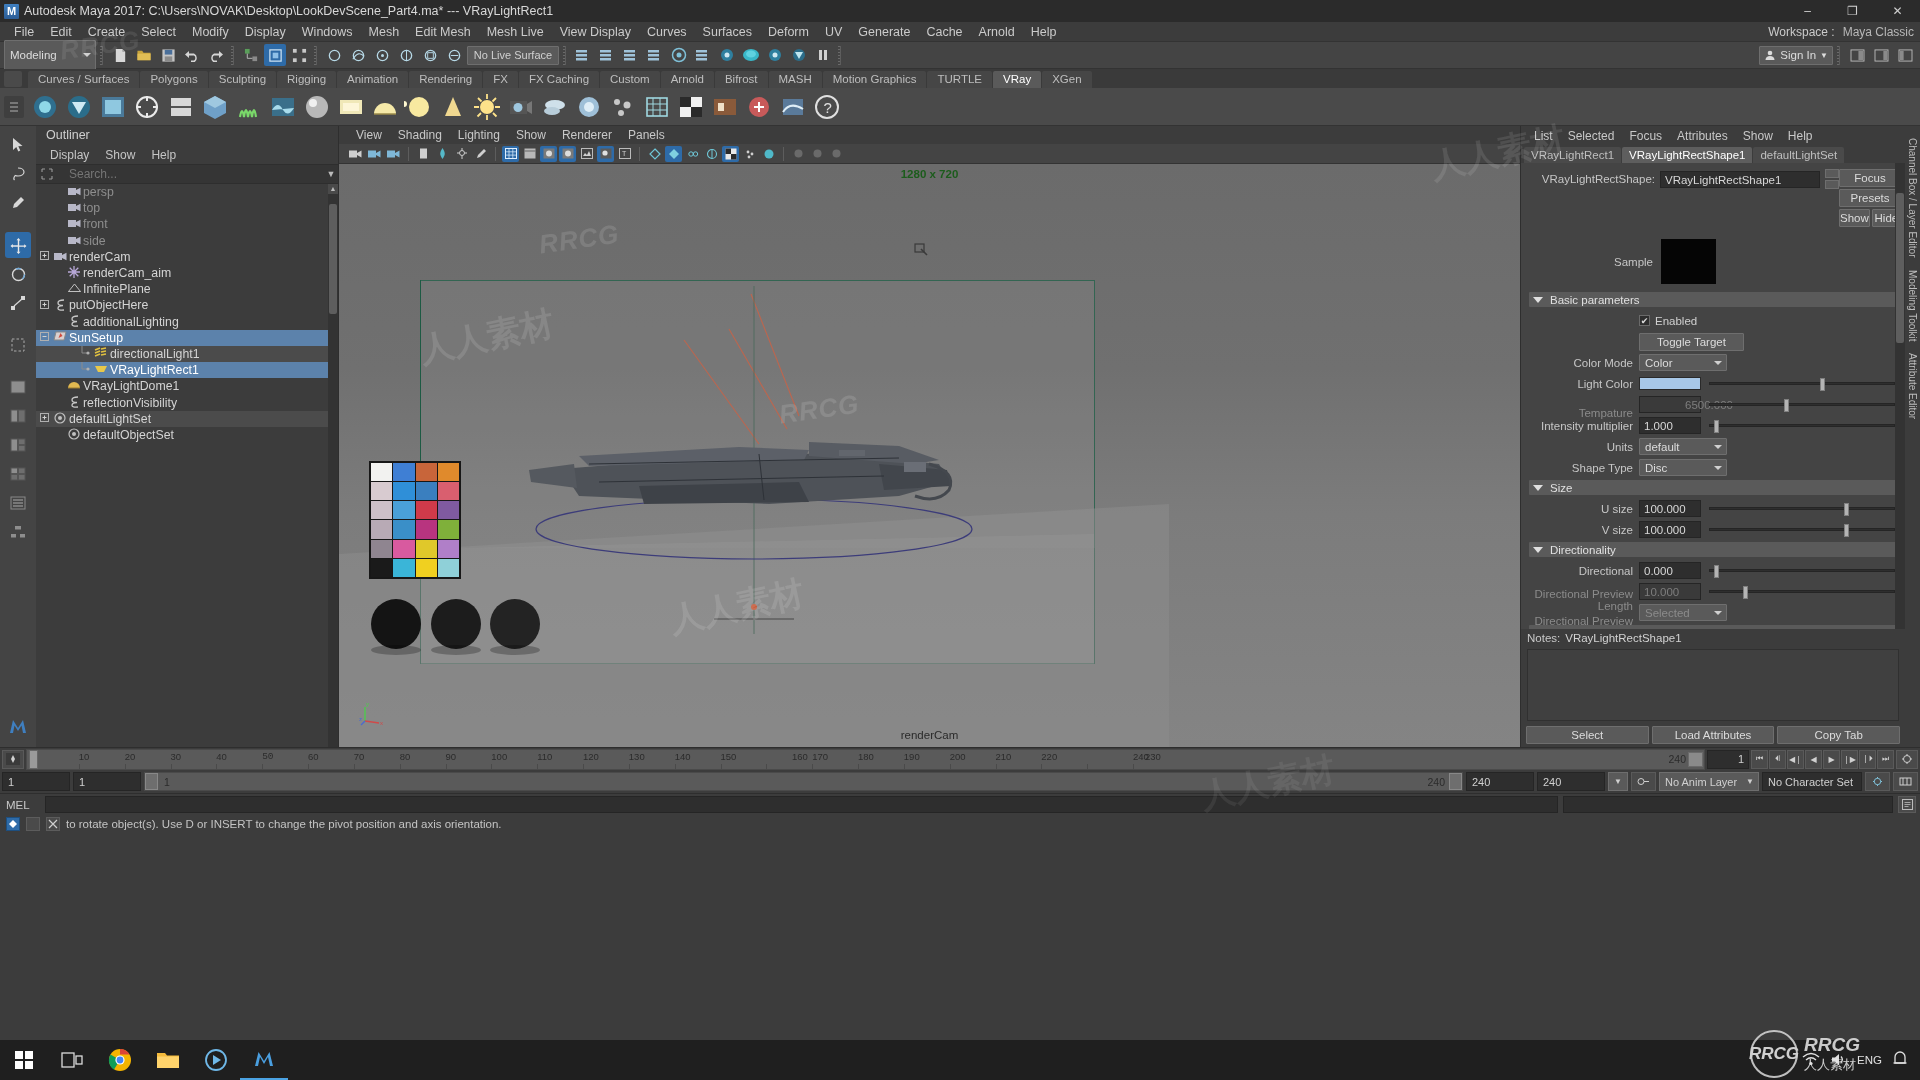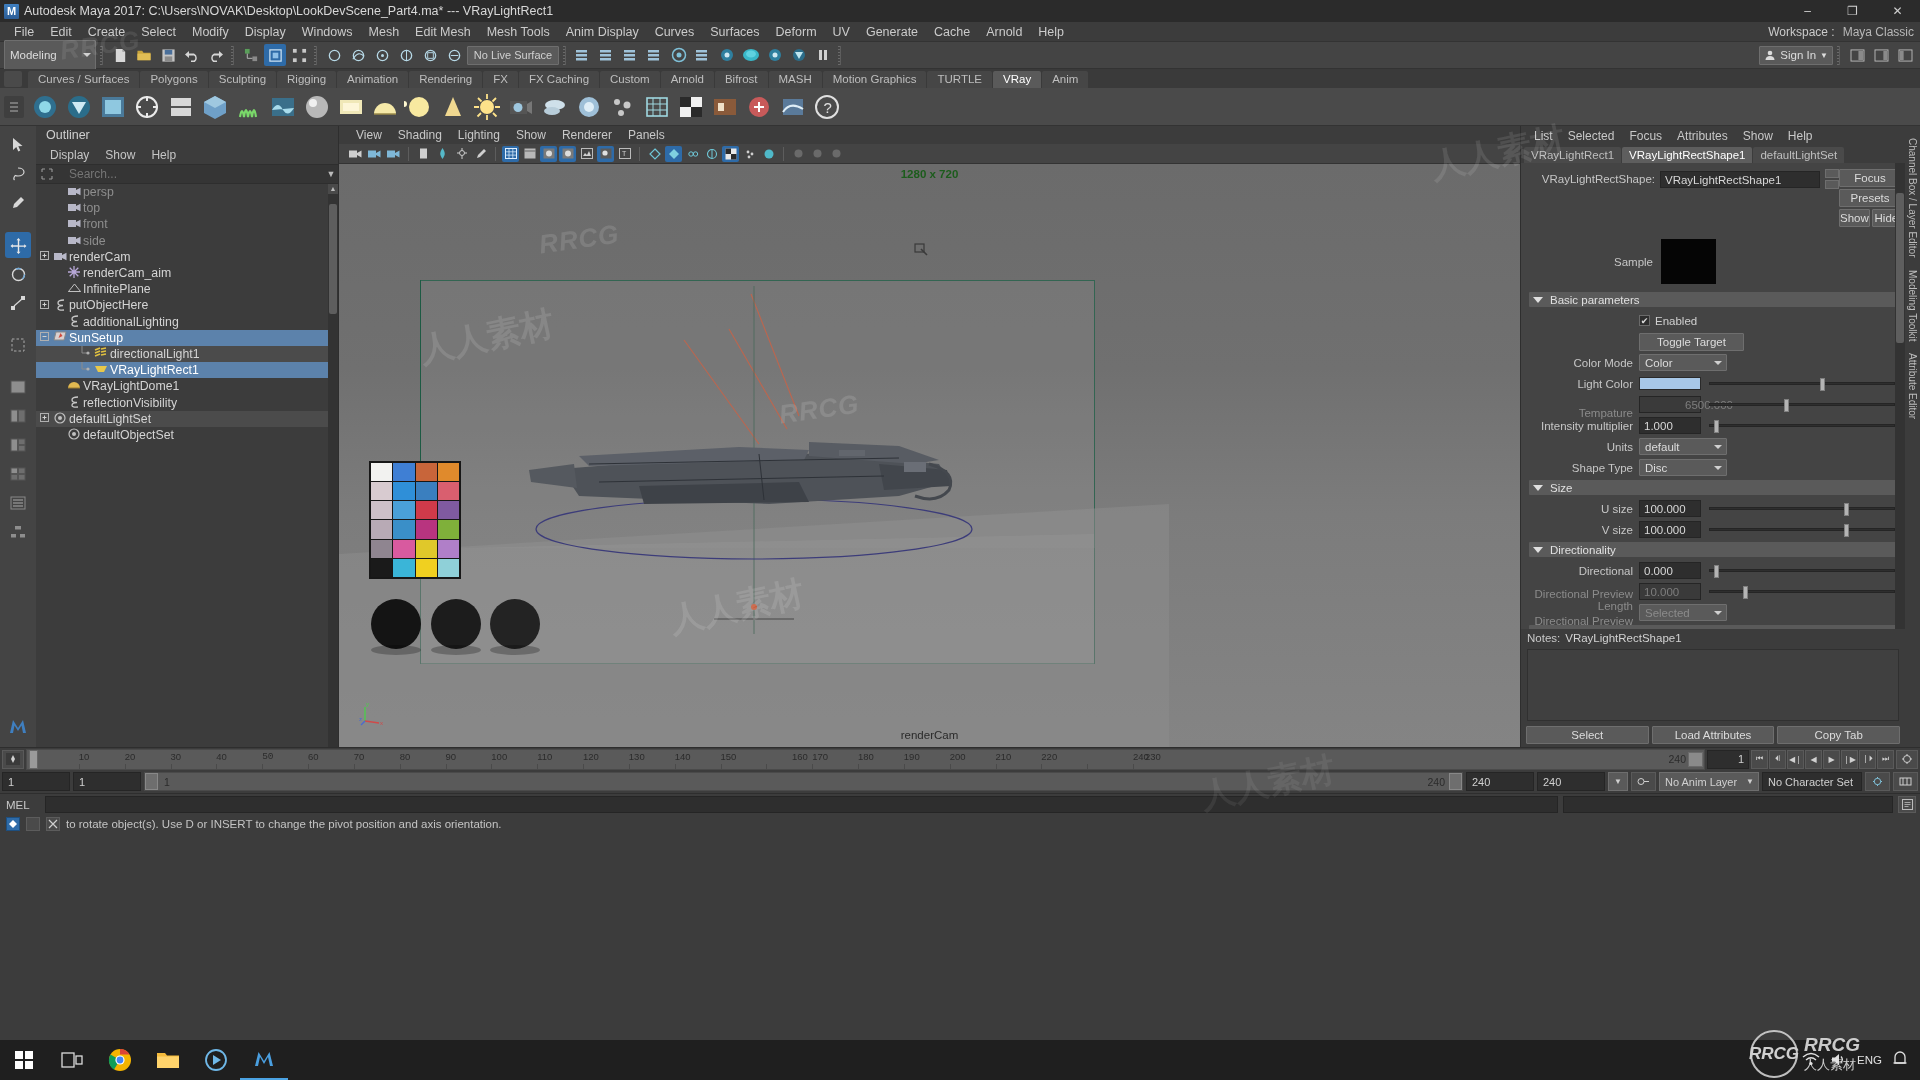--- a/index.html
+++ b/index.html
@@ -299,22 +299,22 @@
   <div class="menubar" id="menubar">
       <div class="mi">File</div>
       <div class="mi">Edit</div>
       <div class="mi">Create</div>
       <div class="mi">Select</div>
       <div class="mi">Modify</div>
       <div class="mi">Display</div>
       <div class="mi">Windows</div>
       <div class="mi">Mesh</div>
       <div class="mi">Edit Mesh</div>
-      <div class="mi">Mesh Tools</div>
-      <div class="mi">Anim Display</div>
+      <div class="mi">Mesh Live</div>
+      <div class="mi">View Display</div>
       <div class="mi">Curves</div>
       <div class="mi">Surfaces</div>
       <div class="mi">Deform</div>
       <div class="mi">UV</div>
       <div class="mi">Generate</div>
       <div class="mi">Cache</div>
       <div class="mi">Arnold</div>
       <div class="mi">Help</div>
     </div>
   <div class="ws-area">
@@ -529,21 +529,21 @@
       <div class="shelftab">Rendering</div>
       <div class="shelftab">FX</div>
       <div class="shelftab">FX Caching</div>
       <div class="shelftab">Custom</div>
       <div class="shelftab">Arnold</div>
       <div class="shelftab">Bifrost</div>
       <div class="shelftab">MASH</div>
       <div class="shelftab">Motion Graphics</div>
       <div class="shelftab">TURTLE</div>
       <div class="shelftab sel">VRay</div>
-      <div class="shelftab">Anim</div>
+      <div class="shelftab">XGen</div>
     </div>
 
   <div class="shelfrow" id="shelfrow">
     <div class="shelf-lcorner">
       <svg width="10" height="14" viewBox="0 0 10 14">
           <path d="M1 3h8M1 7h8M1 11h8" stroke="#b0b0b0" stroke-width="1.2"></path>
         </svg>
     </div>
   <div class="sicon">
         <svg width="30" height="30" viewBox="0 0 30 30">

